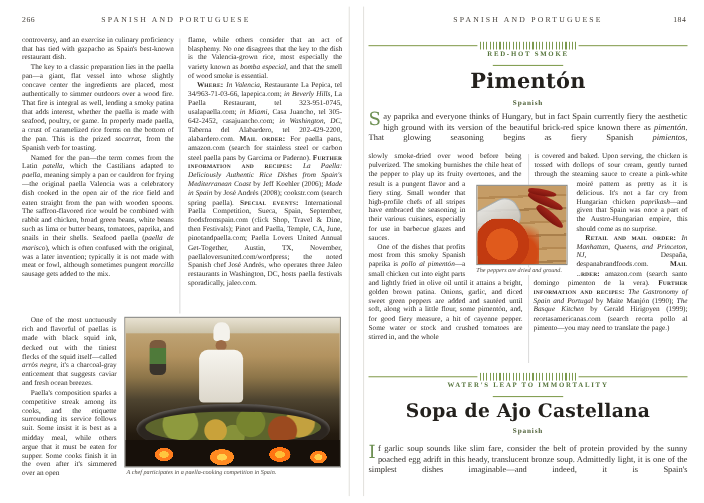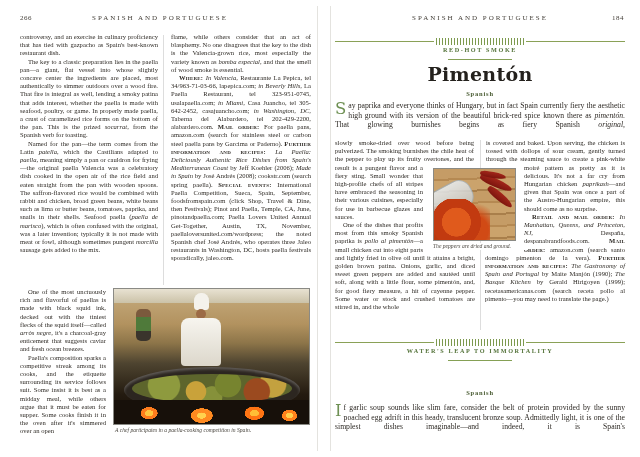--- a/index.html
+++ b/index.html
@@ -158,21 +158,21 @@
     <div class="deco-rule r1">
       <span class="rule-line"></span>
       <span class="rule-hatch"></span>
       <span class="rule-line"></span>
     </div>
     <div class="kicker k1">RED-HOT SMOKE</div>
     <div class="krule k1r"></div>
     <div class="title t1">Pimentón</div>
     <div class="origin o1">Spanish</div>
     <div class="intro i1">
-      <span class="dropcap">S</span><span><span>ay paprika and everyone thinks of Hungary, but in fact Spain currently fiery the aesthetic high ground with its version of the beautiful brick-red spice known there as </span><span class="seg-i">pimentón</span><span>. That glowing burnishes begins as fiery Spanish </span><span class="seg-i">original,</span></span>
+      <span class="dropcap">S</span><span><span>ay paprika and everyone thinks of Hungary, but in fact Spain currently fiery the aesthetic high ground with its version of the beautiful brick-red spice known there as </span><span class="seg-i">pimentón</span><span>. That glowing seasoning begins as fiery Spanish </span><span class="seg-i">pimientos,</span></span>
     </div>
 
     <div class="colrule cr-right"></div>
 
     <div class="rp-cols">
       <div class="col w140">
         <span class="sp1"></span>
         <span class="sp2"></span>
         <p class="para"><span>slowly smoke-dried over wood before being pulverized. The smoking burnishes the chile heat of the pepper to play up its fruity overtones, and the result is a pungent flavor and a fiery sting. Small wonder that high-profile chefs of all stripes have embraced the seasoning in their various cuisines, especially for use in barbecue glazes and sauces.</span></p>
         <p class="para ind"><span>One of the dishes that profits most from this smoky Spanish paprika is </span><span class="seg-i">pollo al pimentón</span><span>—a small chicken cut into eight parts and lightly fried in olive oil until it attains a bright, golden brown patina. Onions, garlic, and diced sweet green peppers are added and sautéed until soft, along with a little flour, some pimentón, and, for good fiery measure, a hit of cayenne pepper. Some water or stock and crushed tomatoes are stirred in, and the whole</span></p>
@@ -195,20 +195,21 @@
     </div>
     <div class="caption cap-pepper">The peppers are dried and ground.</div>
 
     <div class="deco-rule r2">
       <span class="rule-line"></span>
       <span class="rule-hatch"></span>
       <span class="rule-line"></span>
     </div>
     <div class="kicker k2">WATER'S LEAP TO IMMORTALITY</div>
     <div class="krule k2r"></div>
+    <div class="title t2">Sopa de Ajo Castellana</div>
     <div class="origin o2">Spanish</div>
     <div class="intro i2">
       <span class="dropcap">I</span><span><span>f garlic soup sounds like slim fare, consider the belt of protein provided by the sunny poached egg adrift in this heady, translucent bronze soup. Admittedly light, it is one of the simplest dishes imaginable—and indeed, it is Spain's</span></span>
     </div>
   </div>
 
   <div class="page-edge edge-a"></div>
   <div class="page-edge edge-b"></div>
 </div>
 

